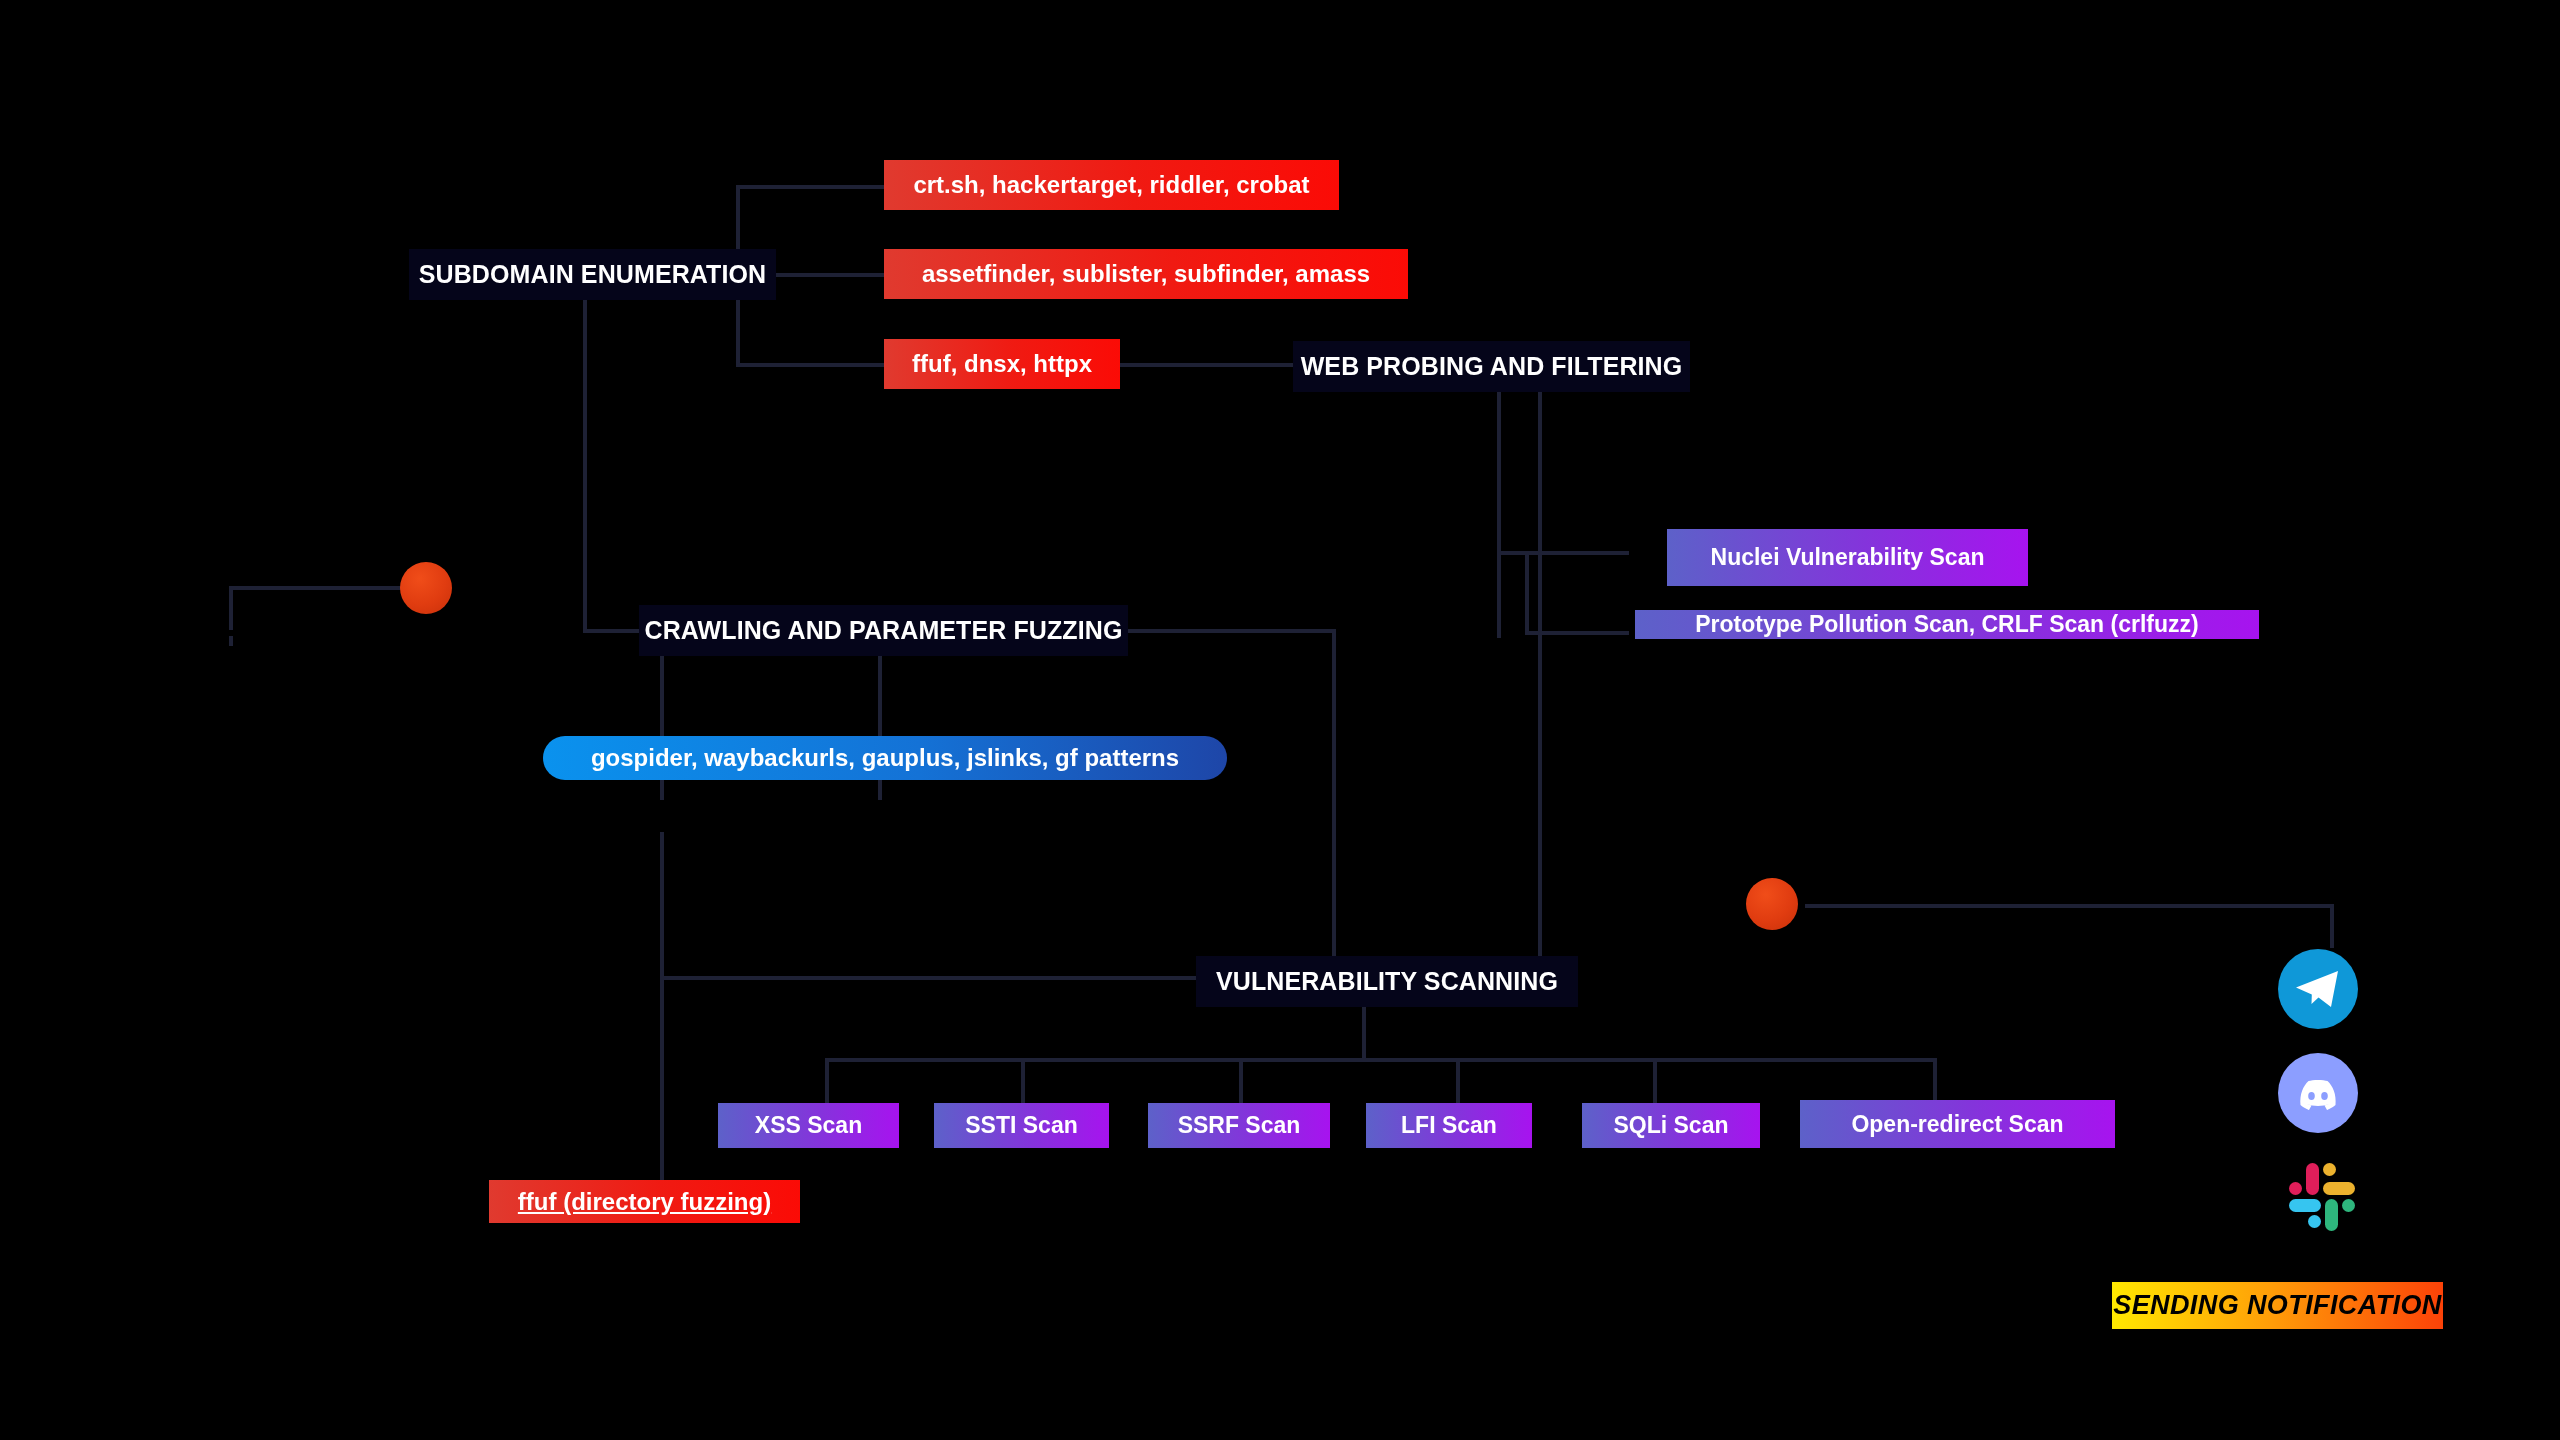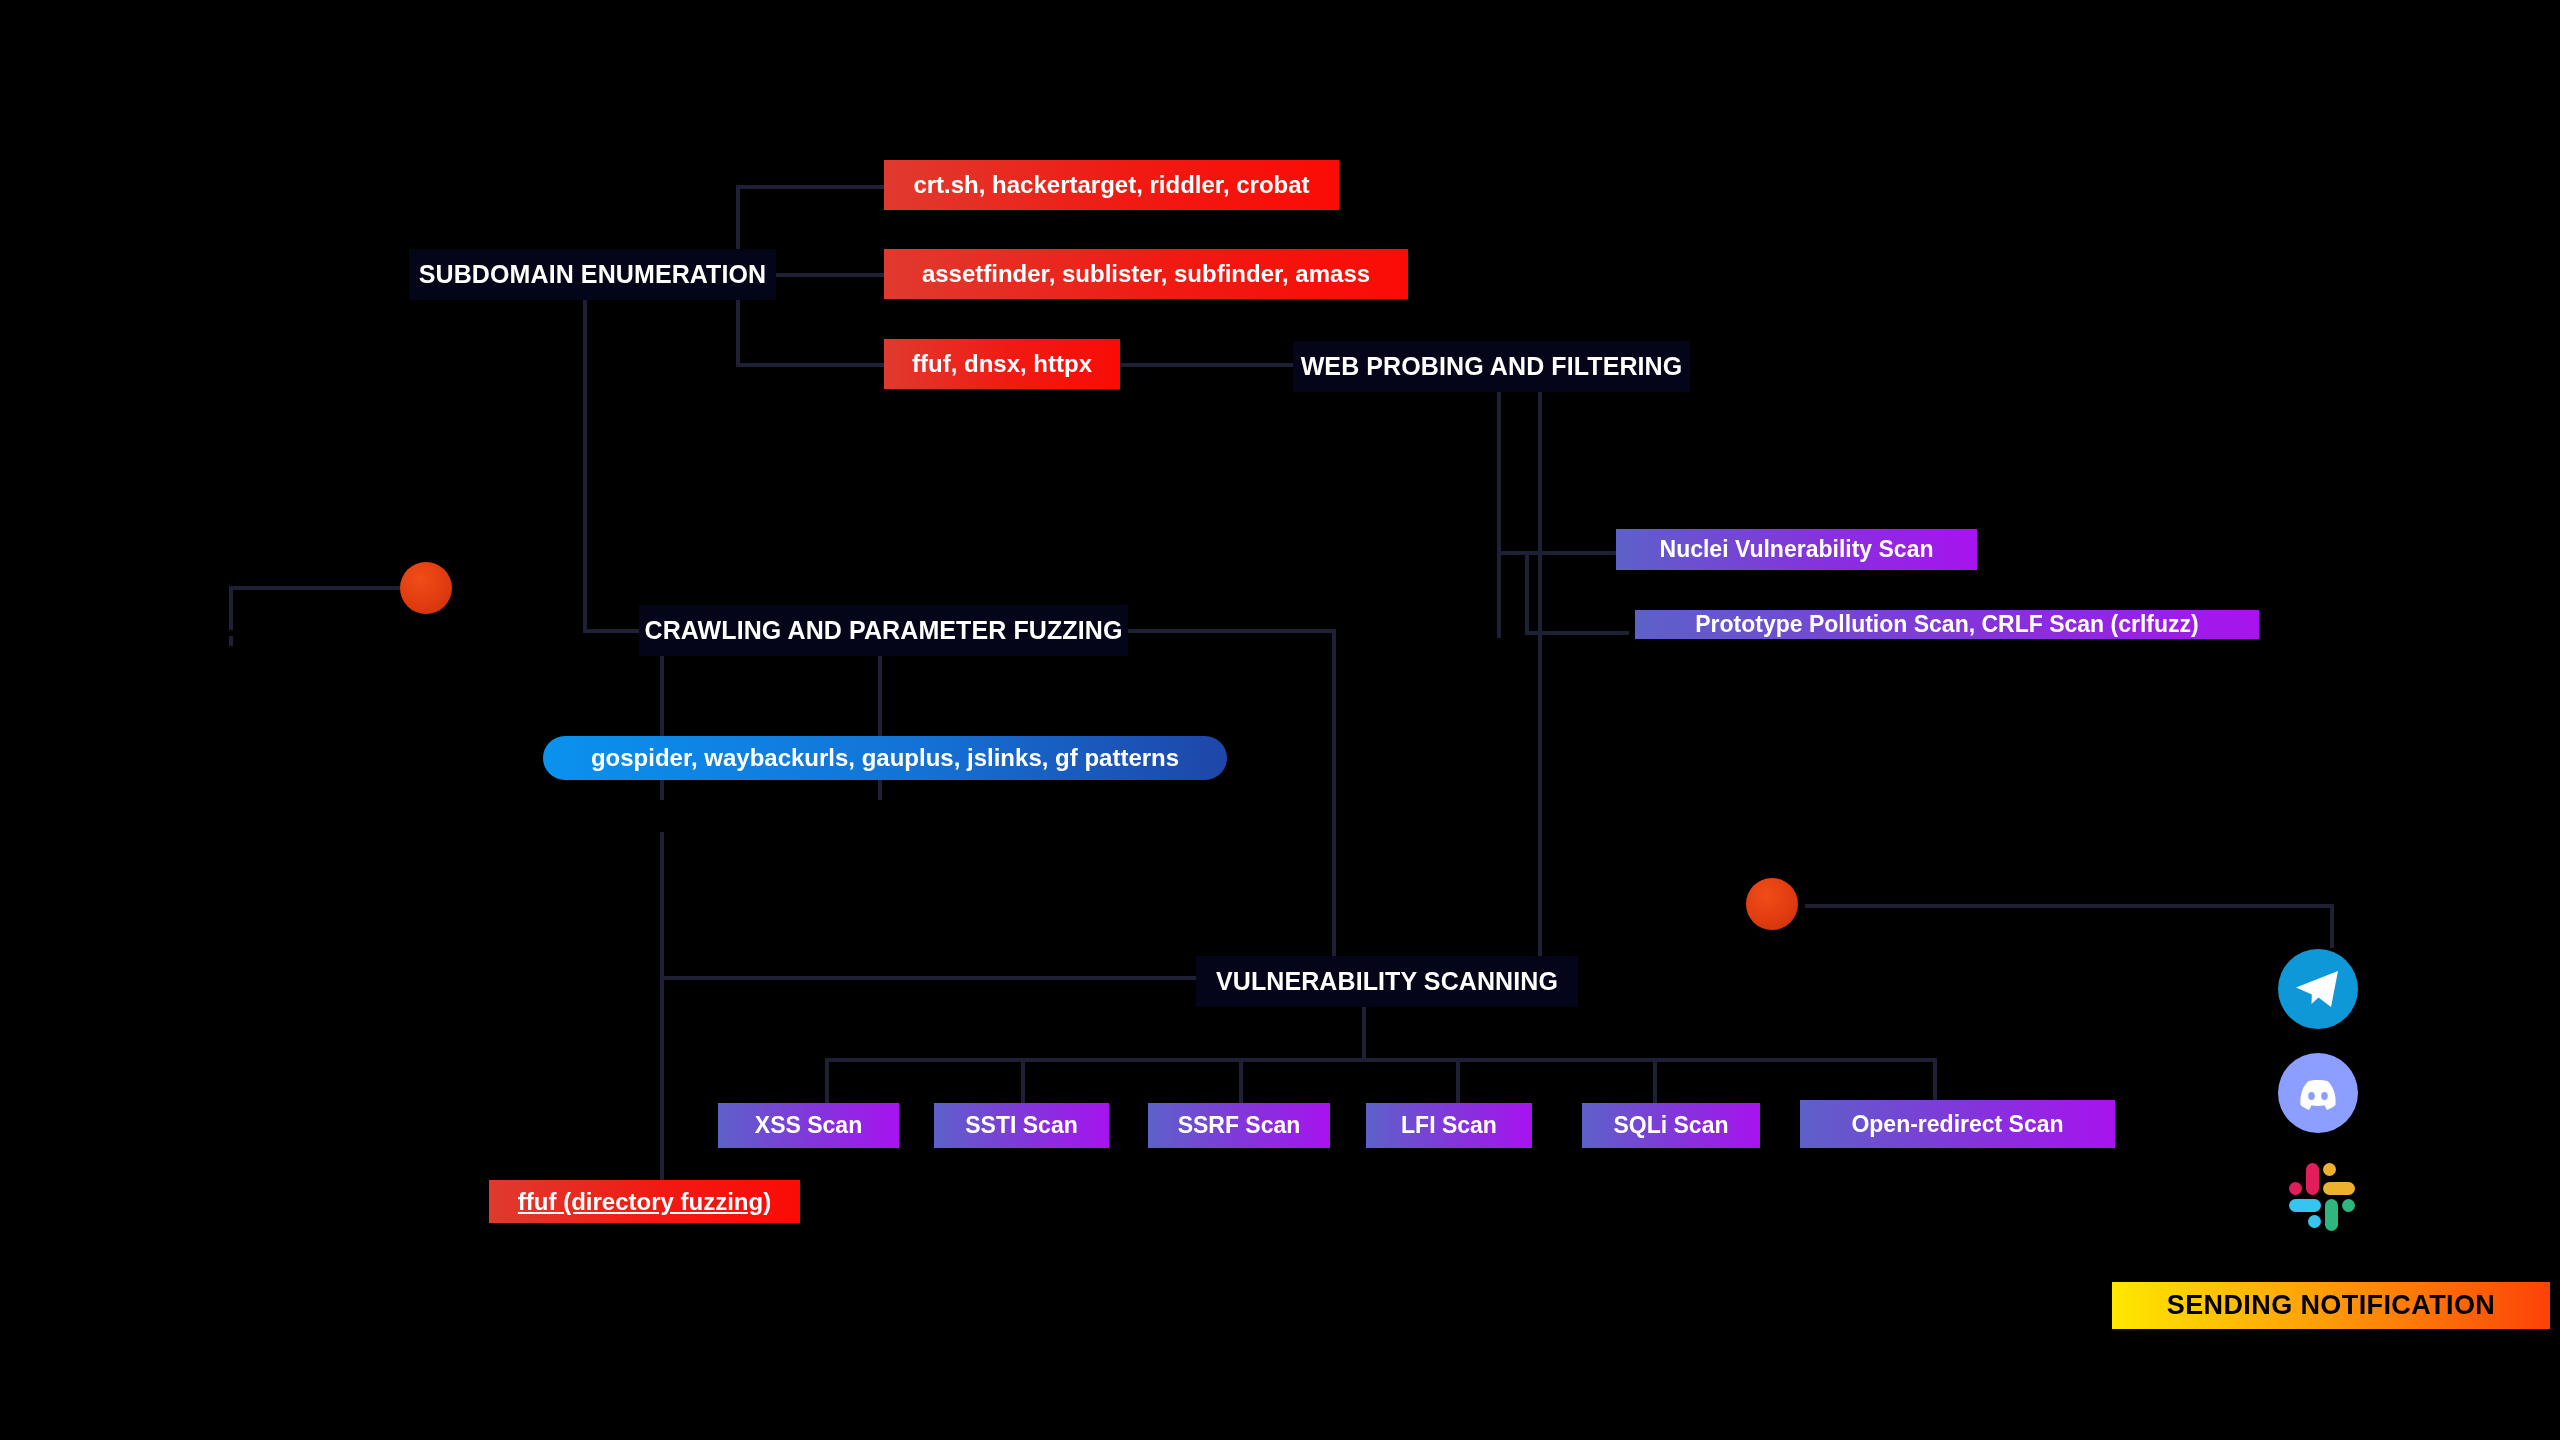--- a/index.html
+++ b/index.html
@@ -161,41 +161,41 @@
   <div class="node stage-node" style="left:409px; top:249px; width:367px; height:51px;">SUBDOMAIN ENUMERATION</div>
 
   <div class="node tool-red" style="left:884px; top:160px; width:455px; height:50px;">crt.sh, hackertarget, riddler, crobat</div>
 
   <div class="node tool-red" style="left:884px; top:249px; width:524px; height:50px;">assetfinder, sublister, subfinder, amass</div>
 
   <div class="node tool-red" style="left:884px; top:339px; width:236px; height:50px;">ffuf, dnsx, httpx</div>
 
   <div class="node stage-node" style="left:1293px; top:341px; width:397px; height:51px;">WEB PROBING AND FILTERING</div>
 
-  <div class="node scan-purple" style="left:1616px; top:529px; width:361px; height:41px;">Nuclei Vulnerability Scan</div>
+  <div class="node scan-purple" style="left:1667px; top:529px; width:361px; height:57px;">Nuclei Vulnerability Scan</div>
 
   <div class="node scan-purple" style="left:1629px; top:610px; width:624px; height:29px;margin-left:6px;">Prototype Pollution Scan, CRLF Scan (crlfuzz)</div>
 
   <div class="node stage-node" style="left:639px; top:605px; width:489px; height:51px;">CRAWLING AND PARAMETER FUZZING</div>
 
   <div class="node tool-blue" style="left:543px; top:736px; width:684px; height:44px;border-radius:25px;">gospider, waybackurls, gauplus, jslinks, gf patterns</div>
 
   <div class="node stage-node" style="left:1196px; top:956px; width:382px; height:51px;">VULNERABILITY SCANNING</div>
 
   <div class="node tool-red" style="left:489px; top:1180px; width:311px; height:43px;text-decoration:underline;">ffuf (directory fuzzing)</div>
 
   <div class="node scan-purple" style="left:718px; top:1103px; width:181px; height:45px;">XSS Scan</div>
   <div class="node scan-purple" style="left:934px; top:1103px; width:175px; height:45px;">SSTI Scan</div>
   <div class="node scan-purple" style="left:1148px; top:1103px; width:182px; height:45px;">SSRF Scan</div>
   <div class="node scan-purple" style="left:1366px; top:1103px; width:166px; height:45px;">LFI Scan</div>
   <div class="node scan-purple" style="left:1582px; top:1103px; width:178px; height:45px;">SQLi Scan</div>
   <div class="node scan-purple" style="left:1800px; top:1100px; width:315px; height:48px;">Open-redirect Scan</div>
 
 
-  <div class="node status-banner" style="left:2112px; top:1282px; width:438px; height:47px;">SENDING NOTIFICATION</div>
+  <div class="node status-banner" style="left:2112px; top:1282px; width:331px; height:47px;font-style:italic;">SENDING NOTIFICATION</div>
 
   <div class="icon-badge" style="left:2278px; top:949px; width:80px; height:80px;">
     <svg width="80" height="80" viewBox="0 0 80 80" aria-hidden="true">
       <circle cx="40" cy="40" r="40" fill="#0f98d8"></circle>
       <path d="M18 38.5 L60 22 L53 58 L40.5 48.5 L33.5 55 L33.8 45.5 Z" fill="#ffffff"></path>
       <path d="M33.5 55 L33.8 45.5 L53 28.5 L33.8 45.5 Z" fill="#d8eaf5"></path>
     </svg>
   </div>
 
   <div class="icon-badge" style="left:2278px; top:1053px; width:80px; height:80px;">

